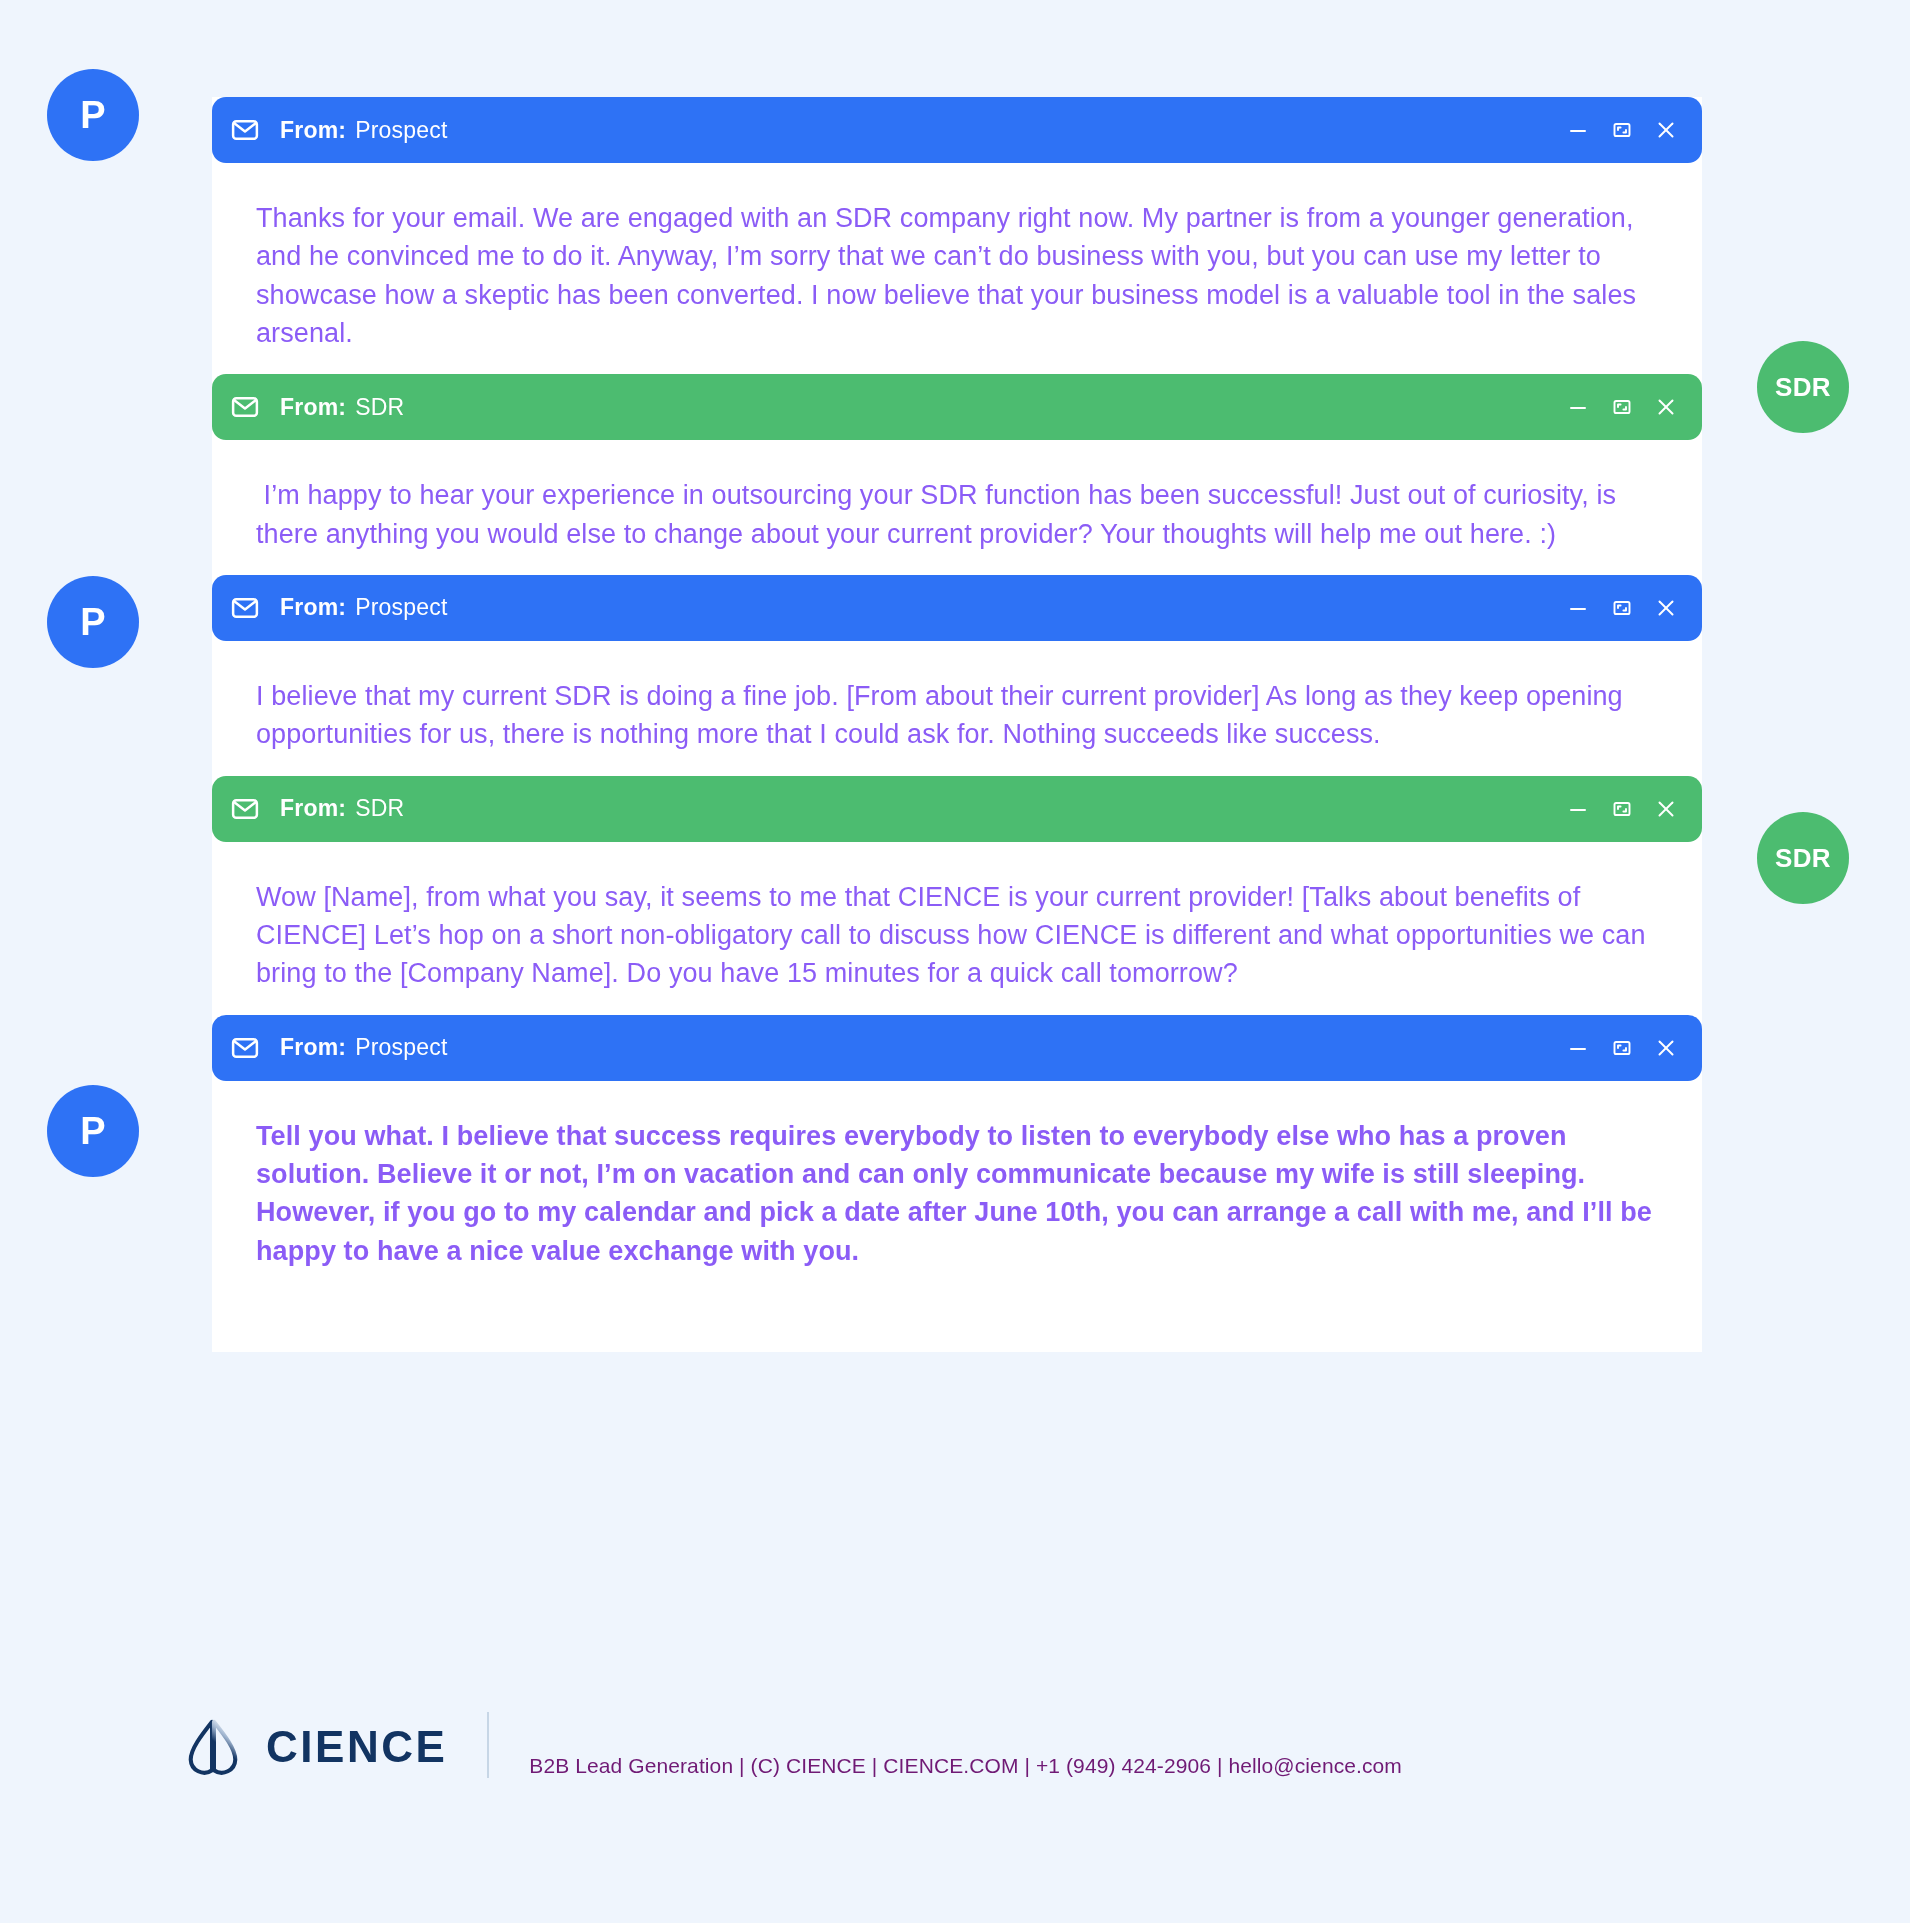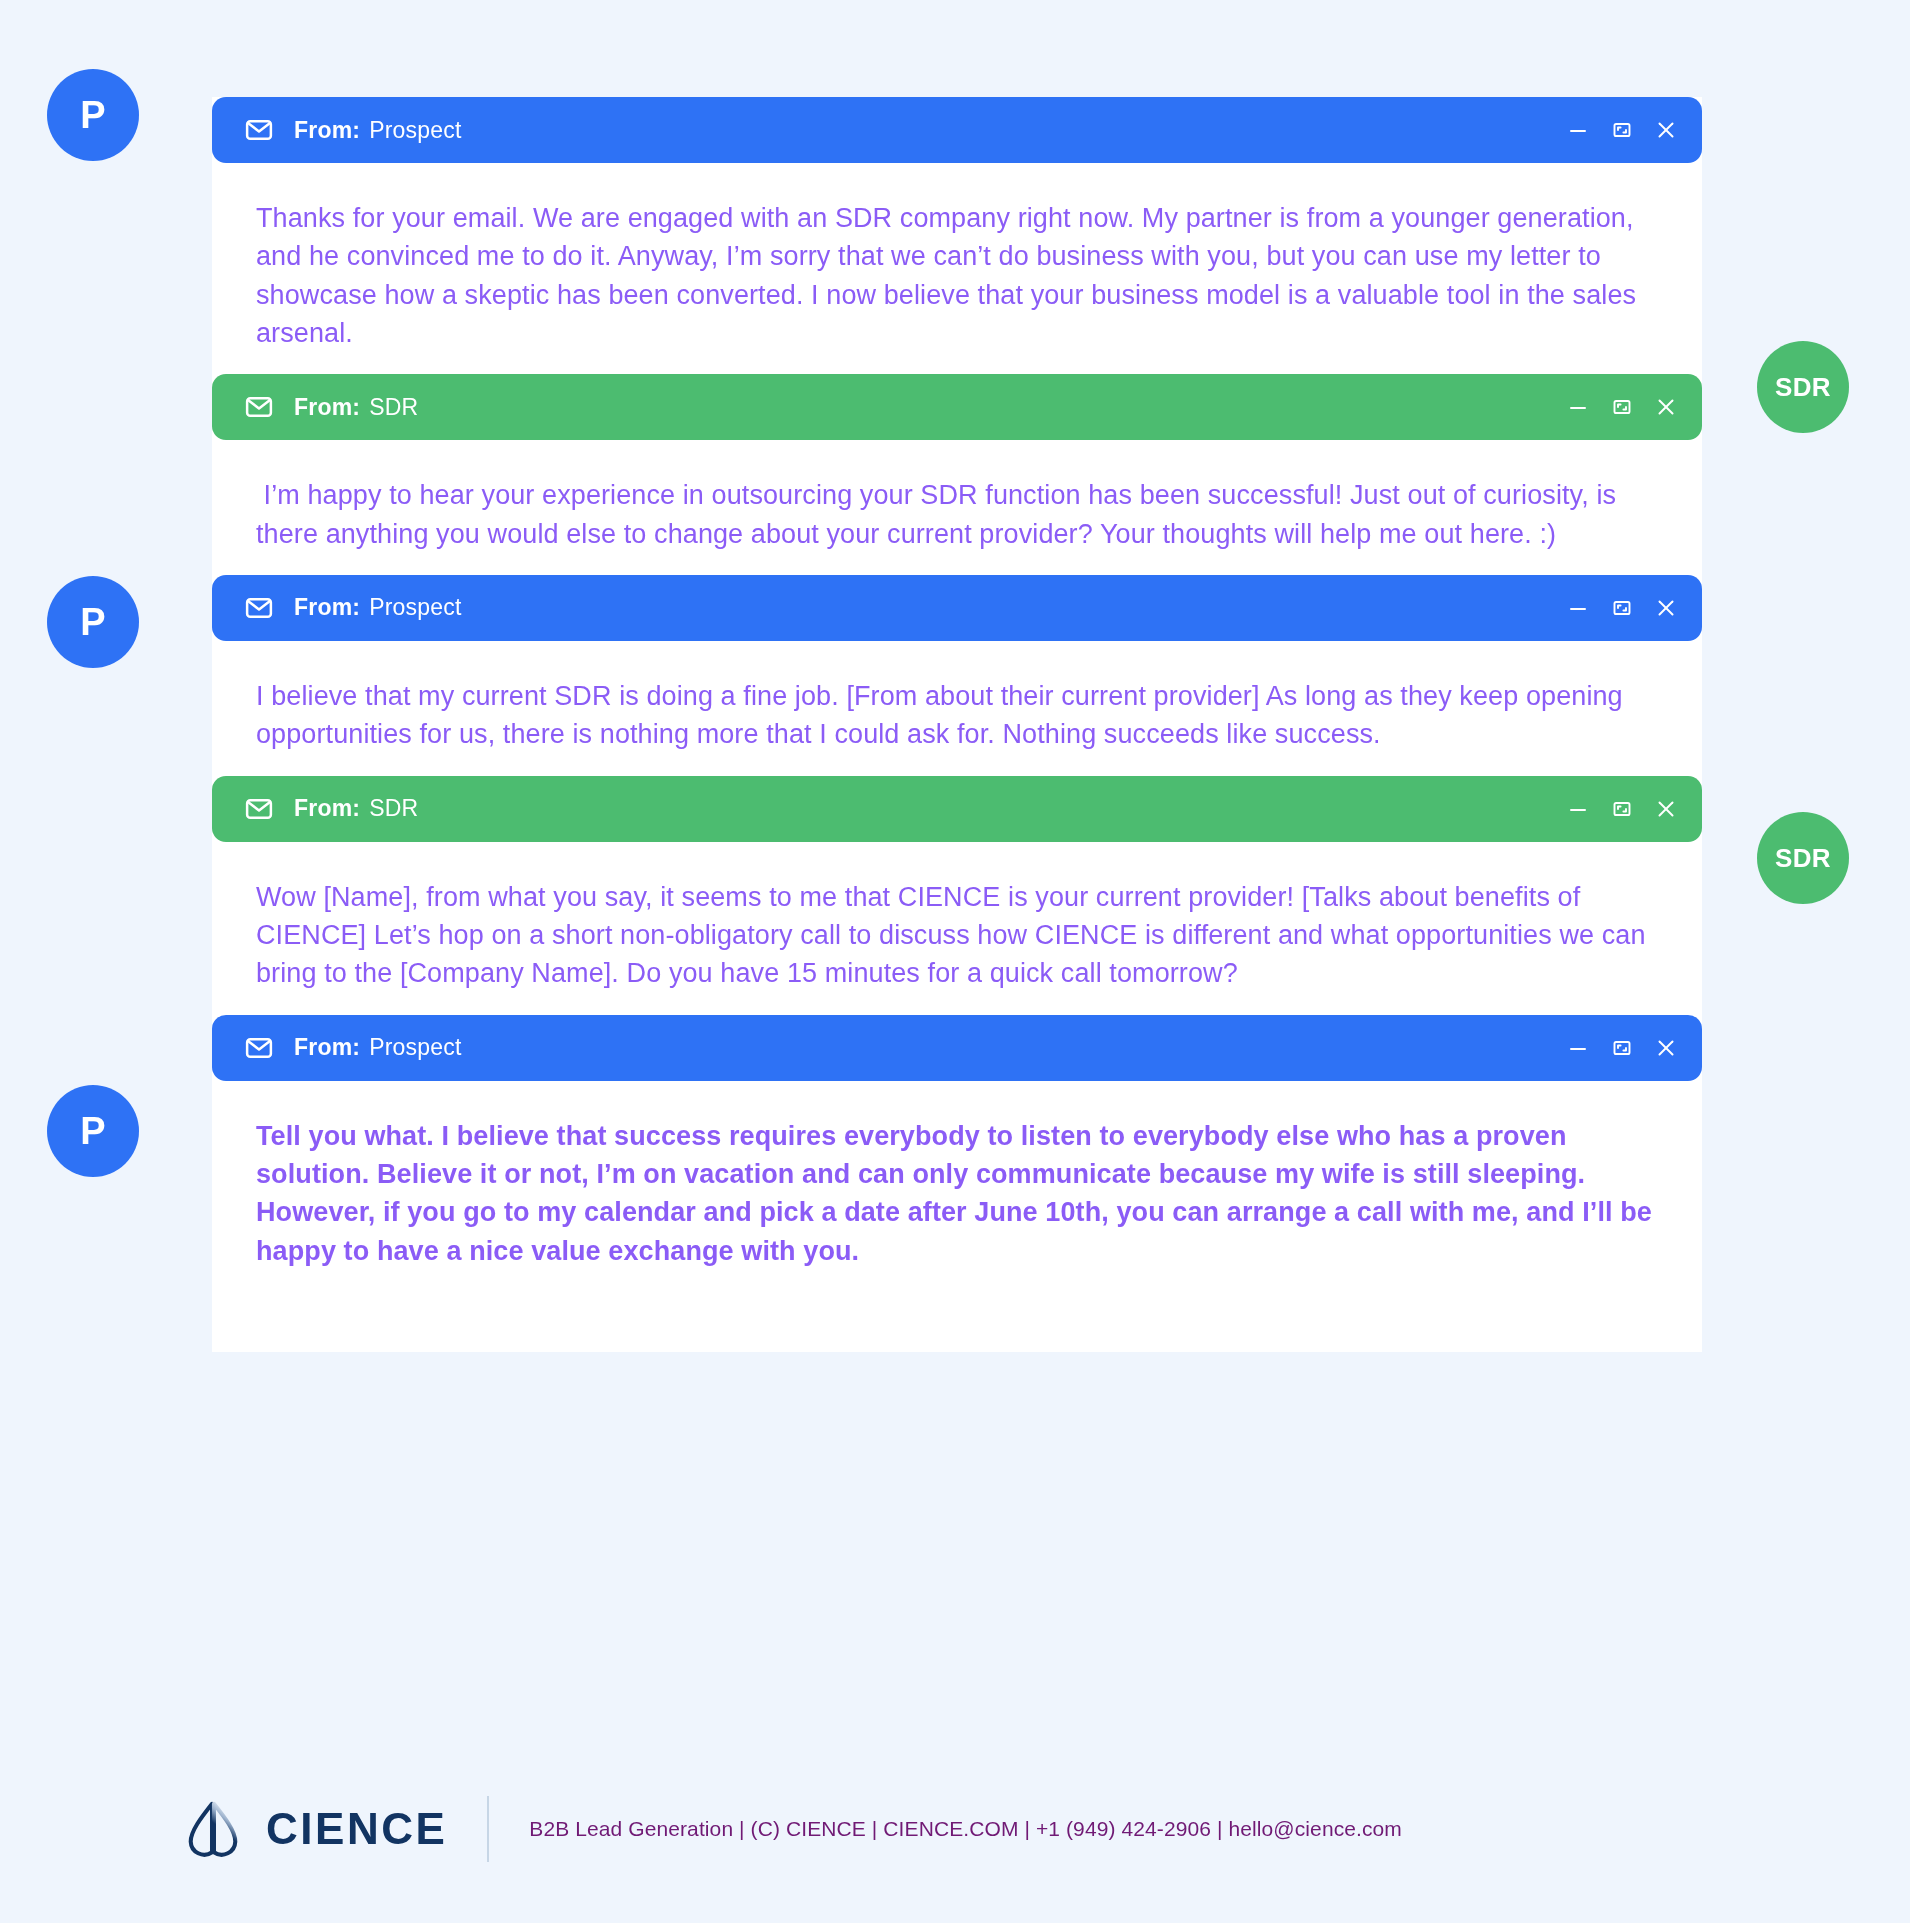--- a/index.html
+++ b/index.html
@@ -35,21 +35,21 @@
     position: relative;
     background: #ffffff;
   }
 
   
   .email-header {
     position: relative;
     height: 66px;
     display: flex;
     align-items: center;
-    padding: 0 24px 0 32px;
+    padding: 0 24px 0 18px;
     border-radius: 14px;
     color: #ffffff;
   }
   .email-header.prospect { background: #2e72f5; }
   .email-header.sdr      { background: #4cbc70; }
 
   .env-icon {
     width: 30px;
     height: 30px;
     flex: 0 0 30px;
@@ -125,25 +125,25 @@
   .av-p1   { top: 69px;   }
   .av-sdr1 { top: 341px;  }
   .av-p2   { top: 576px;  }
   .av-sdr2 { top: 812px;  }
   .av-p3   { top: 1085px; }
 
   
   .footer {
     position: absolute;
     left: 0;
-    top: 1777px;
+    top: 1675px;
     width: 1584px;
     height: 103px;
     display: flex;
-    align-items: center;
+    align-items: flex-end;
     justify-content: center;
     gap: 0;
   }
   .brand {
     display: flex;
     align-items: center;
     gap: 22px;
   }
   .brand-mark { width: 62px; height: 62px; display:block; }
   .brand-word {

